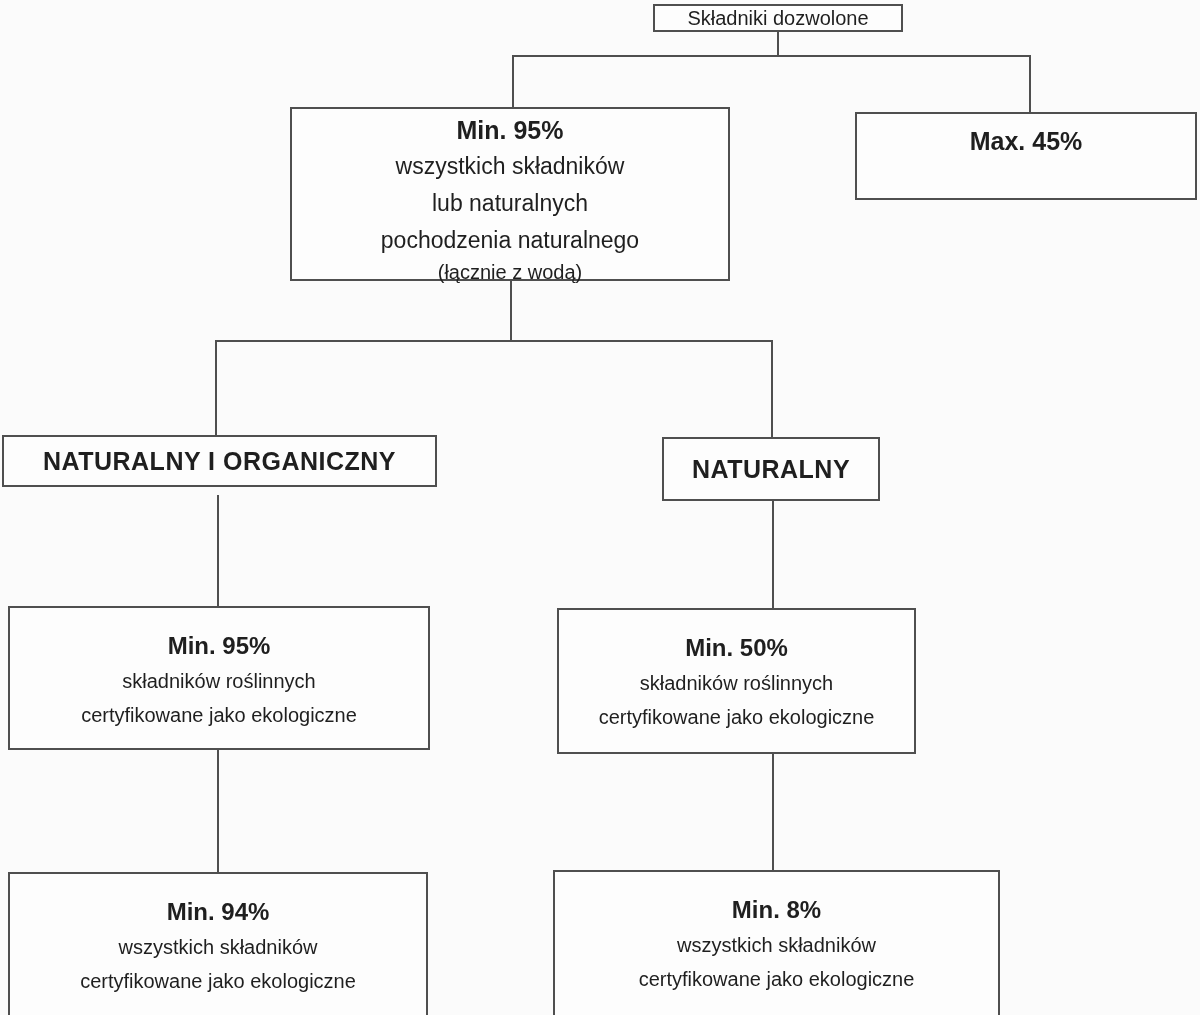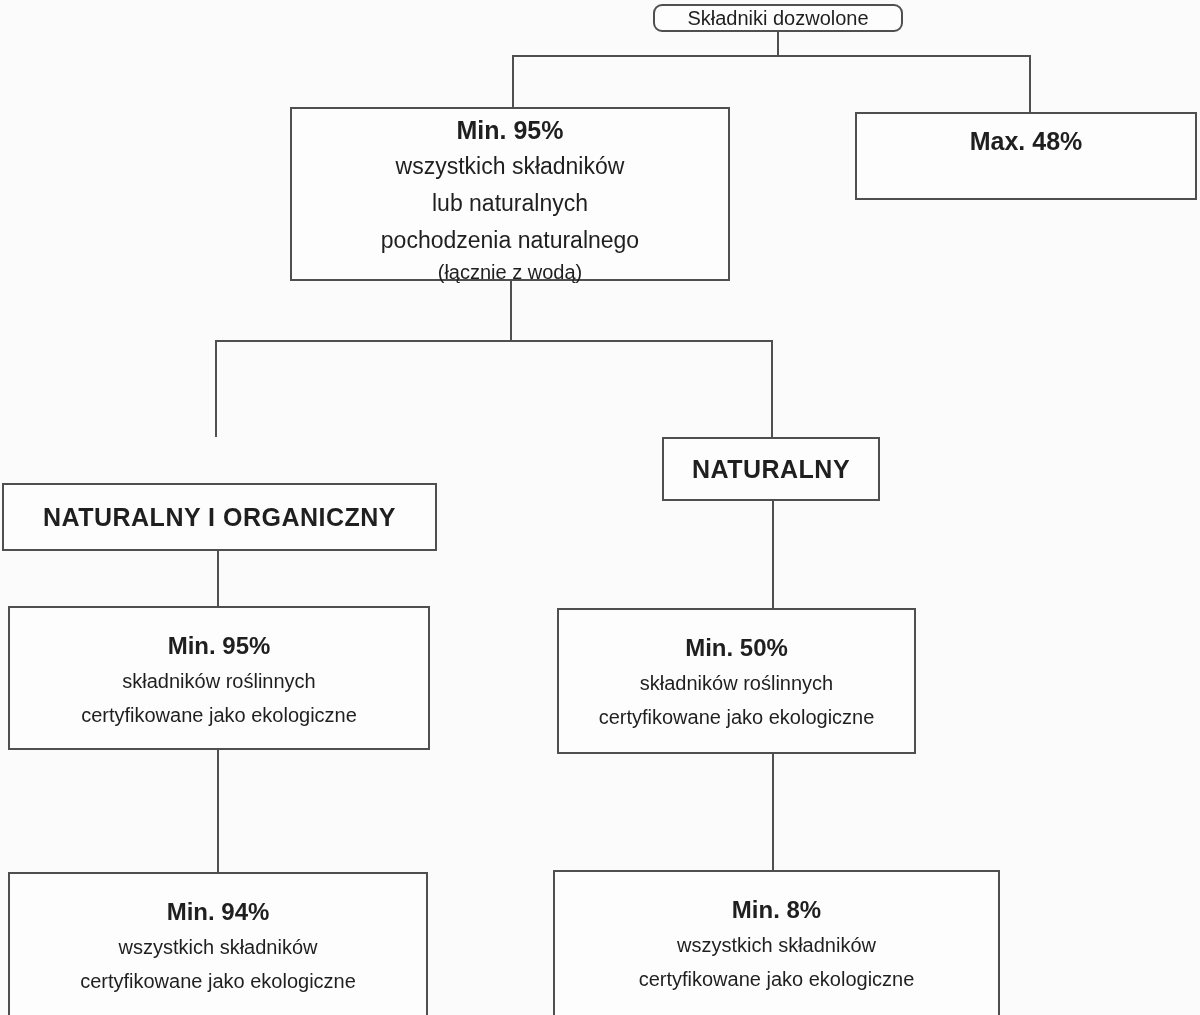--- a/index.html
+++ b/index.html
@@ -31,21 +31,20 @@
   }
   .line {
     position: absolute;
     background: var(--border);
   }
   .root-node {
     font-size: 20px;
     display: flex;
     align-items: center;
     justify-content: center;
-    border-radius: 9px;
   }
   .cat-node {
     display: flex;
     align-items: center;
     justify-content: center;
     font-size: 25px;
     font-weight: bold;
     letter-spacing: 0.5px;
   }
   .big-node { padding-top: 3px; }
@@ -83,24 +82,24 @@
 
   <div class="node big-node" style="left:290px; top:107px; width:440px; height:174px;">
     <div class="t">Min. 95%</div>
     <div class="l">wszystkich składników</div>
     <div class="l">lub naturalnych</div>
     <div class="l">pochodzenia naturalnego</div>
     <div class="n">(łącznie z wodą)</div>
   </div>
 
   <div class="node syn-node" style="left:855px; top:112px; width:342px; height:88px;">
-    <div class="t">Max. 48%</div>
+    <div class="t">Max. 45%</div>
   </div>
 
-  <div class="node cat-node" style="left:2px; top:435px; width:435px; height:68px;margin-top:48px;">
+  <div class="node cat-node" style="left:2px; top:435px; width:435px; height:52px;">
     <span>NATURALNY I ORGANICZNY</span>
   </div>
 
   <div class="node cat-node" style="left:662px; top:437px; width:218px; height:64px;">
     <span>NATURALNY</span>
   </div>
 
   <div class="node pct-node" style="left:8px; top:606px; width:422px; height:144px;">
     <div class="t">Min. 95%</div>
     <div class="l">składników roślinnych</div>

